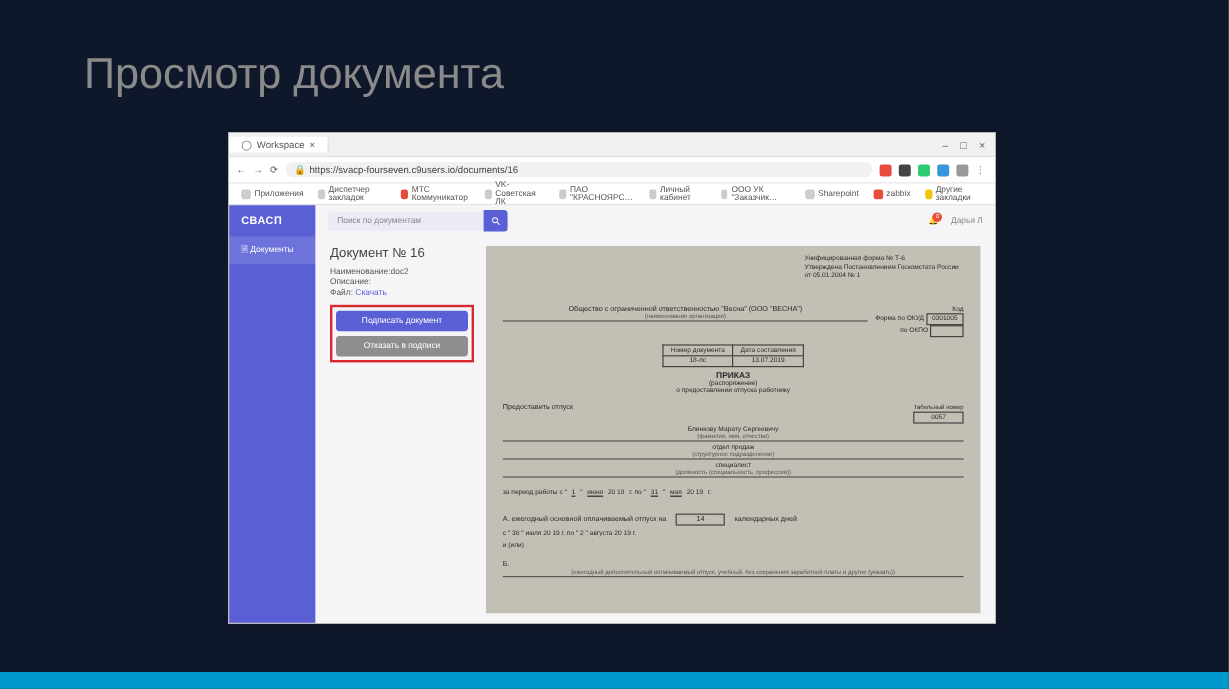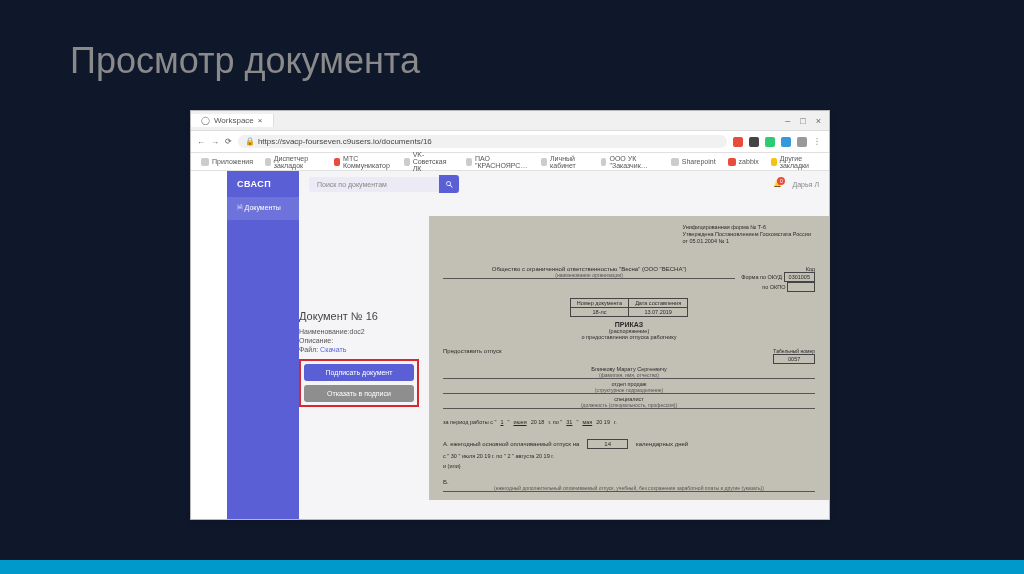--- a/index.html
+++ b/index.html
@@ -91,21 +91,20 @@
       border-bottom: 1px solid #e0e0e0;
       font-size: 7px;
       color: #555;
     }
     .bm { display: flex; align-items: center; gap: 3px; }
     .bm-icon { width: 8px; height: 8px; background: #ccc; border-radius: 2px; }
     
     .app {
       display: flex;
       height: calc(100% - 60px);
-      margin-left: 36px;
     }
     .sidebar {
       width: 72px;
       background: #5b5fd6;
       color: #fff;
       font-size: 8px;
       padding-top: 0;
     }
     .logo {
       padding: 8px 10px;
@@ -148,23 +147,22 @@
       align-items: center;
       justify-content: center;
     }
     .search-btn svg { width: 9px; height: 9px; fill: #fff; }
     .topbar-right { margin-left: auto; display: flex; align-items: center; gap: 10px; font-size: 7px; color: #888; }
     .bell { position: relative; }
     .badge { position: absolute; top: -3px; right: -3px; background: #e74c3c; color: #fff; border-radius: 50%; width: 8px; height: 8px; font-size: 5px; display: flex; align-items: center; justify-content: center; }
     .content {
       flex: 1;
       display: flex;
-      padding: 8px 0;
+      padding: 8px 12px;
       gap: 10px;
-      align-items: center;
     }
     .doc-panel {
       width: 120px;
       font-size: 8px;
       color: #333;
     }
     .doc-title { font-size: 11px; font-weight: 500; color: #444; margin-bottom: 6px; }
     .doc-meta { font-size: 7px; color: #555; margin-bottom: 2px; }
     .doc-link { color: #5b5fd6; }
     .btn-group {

